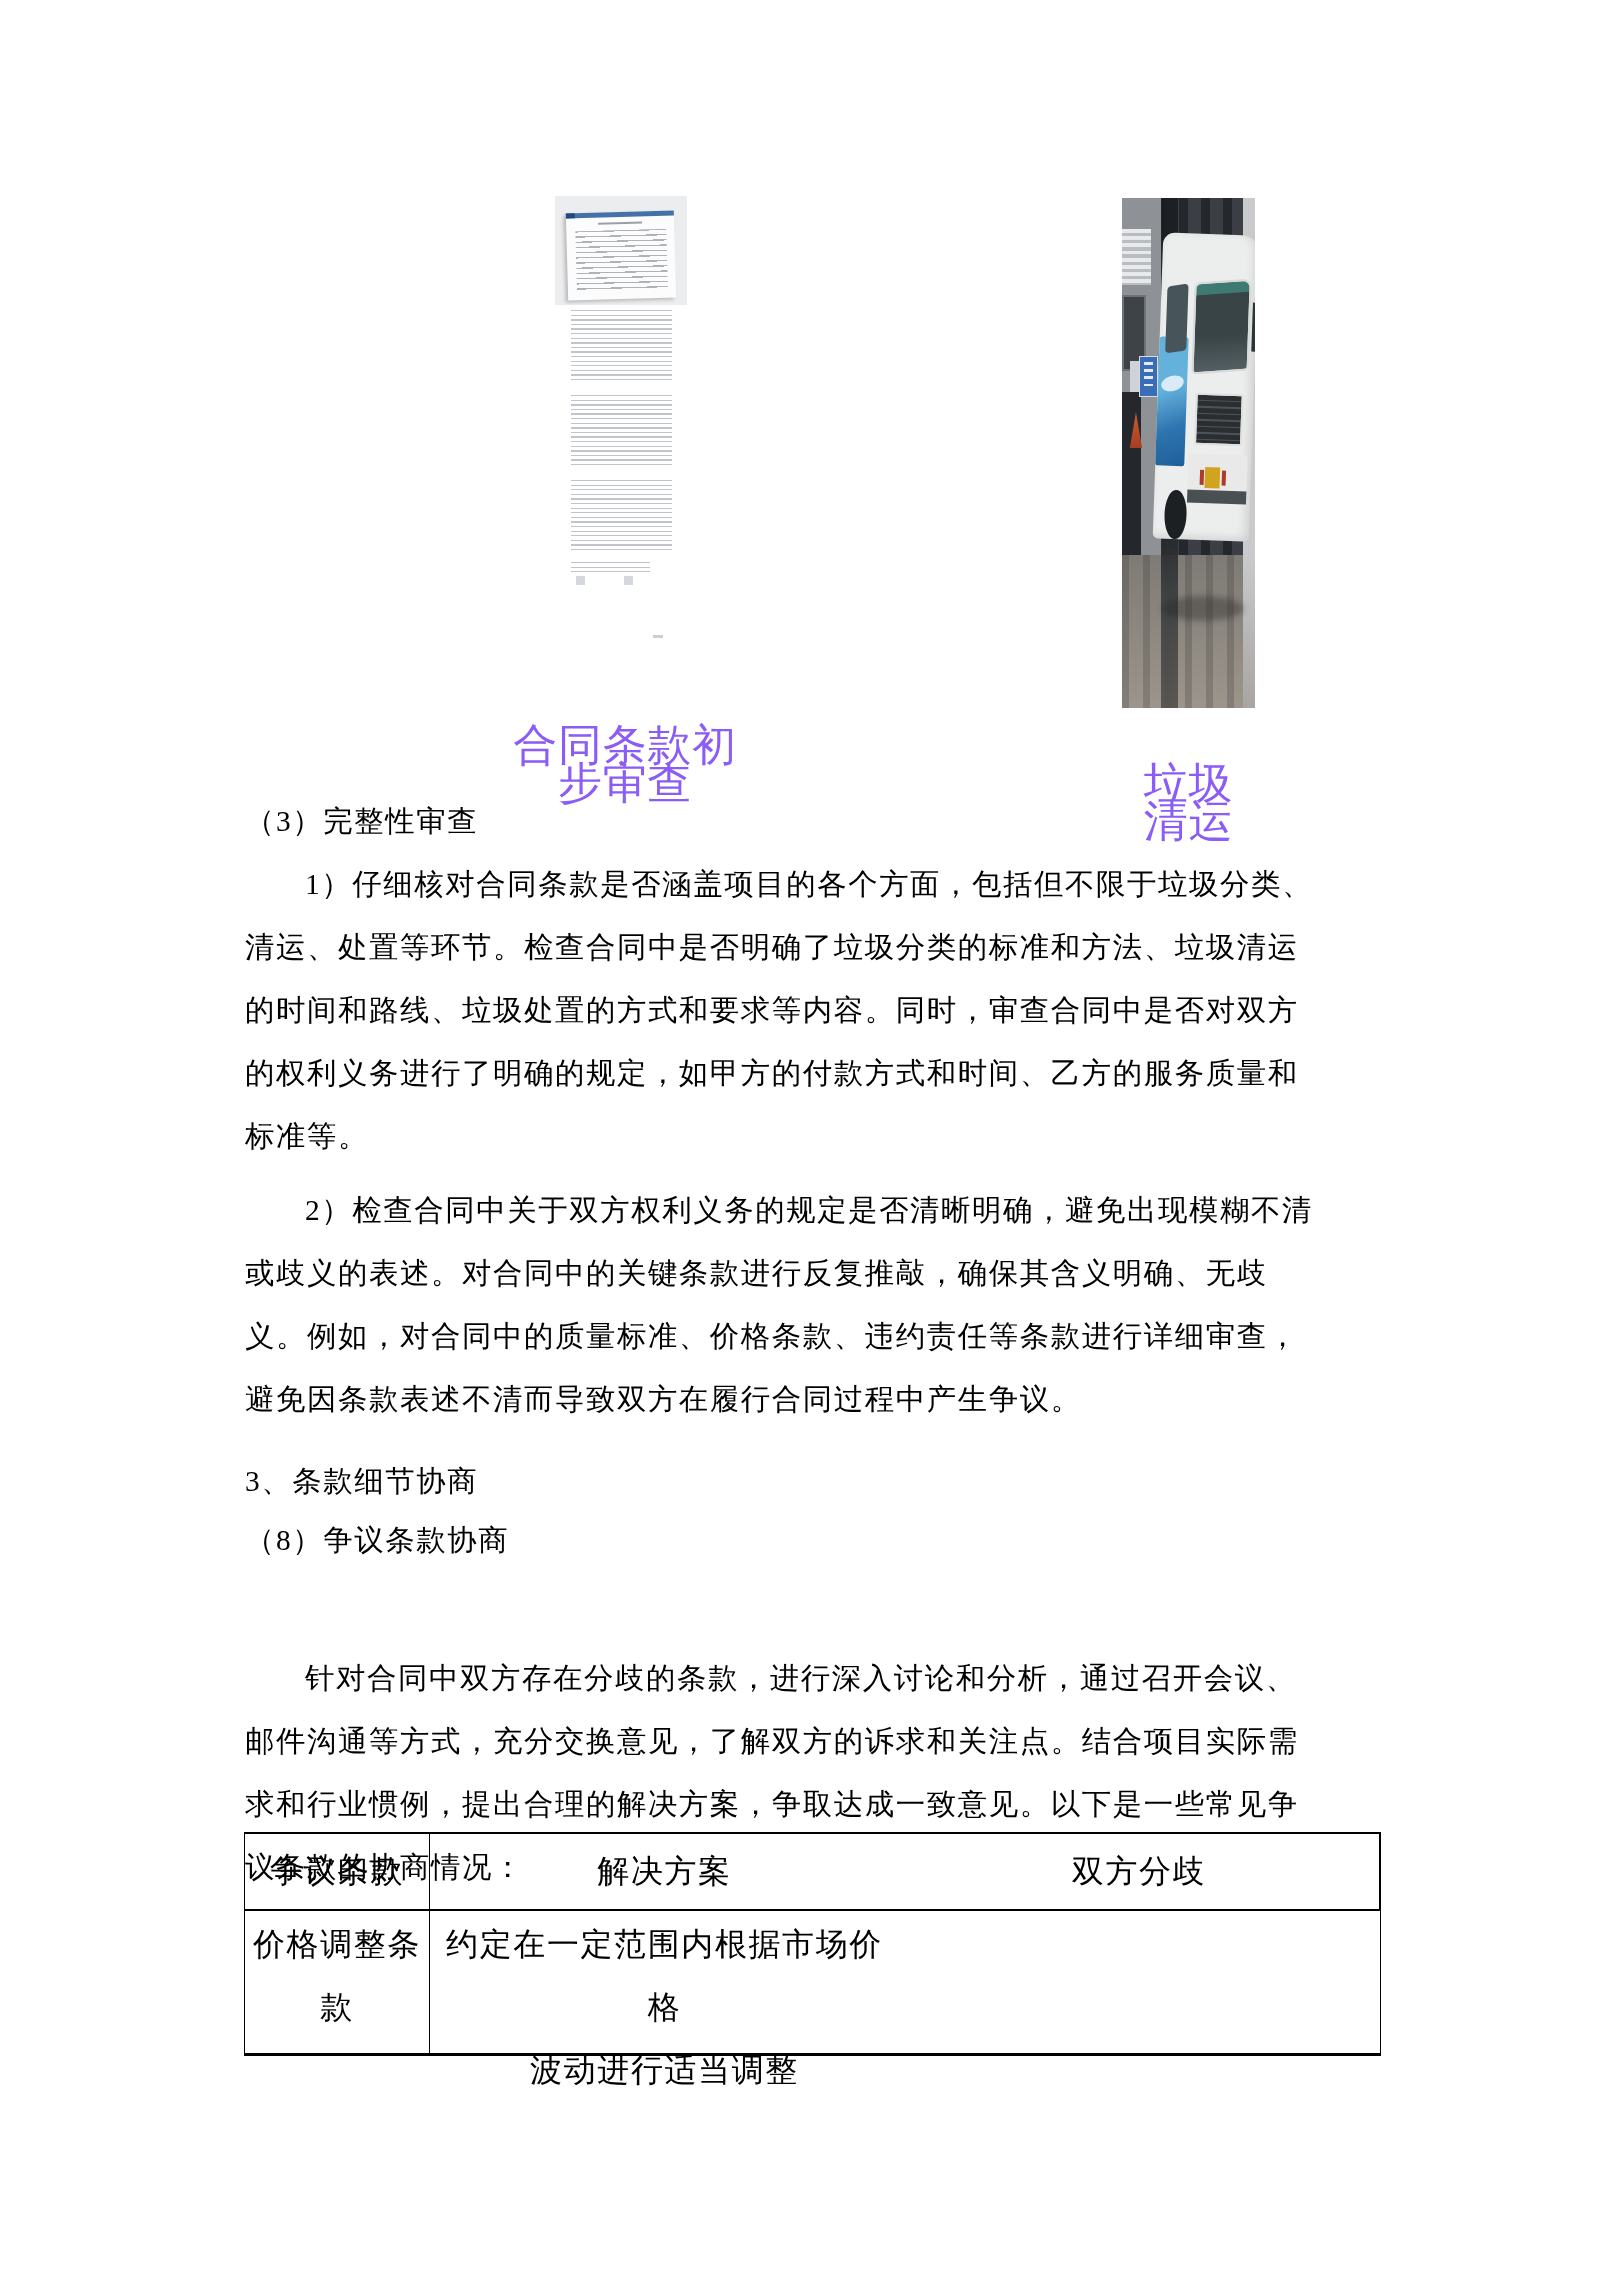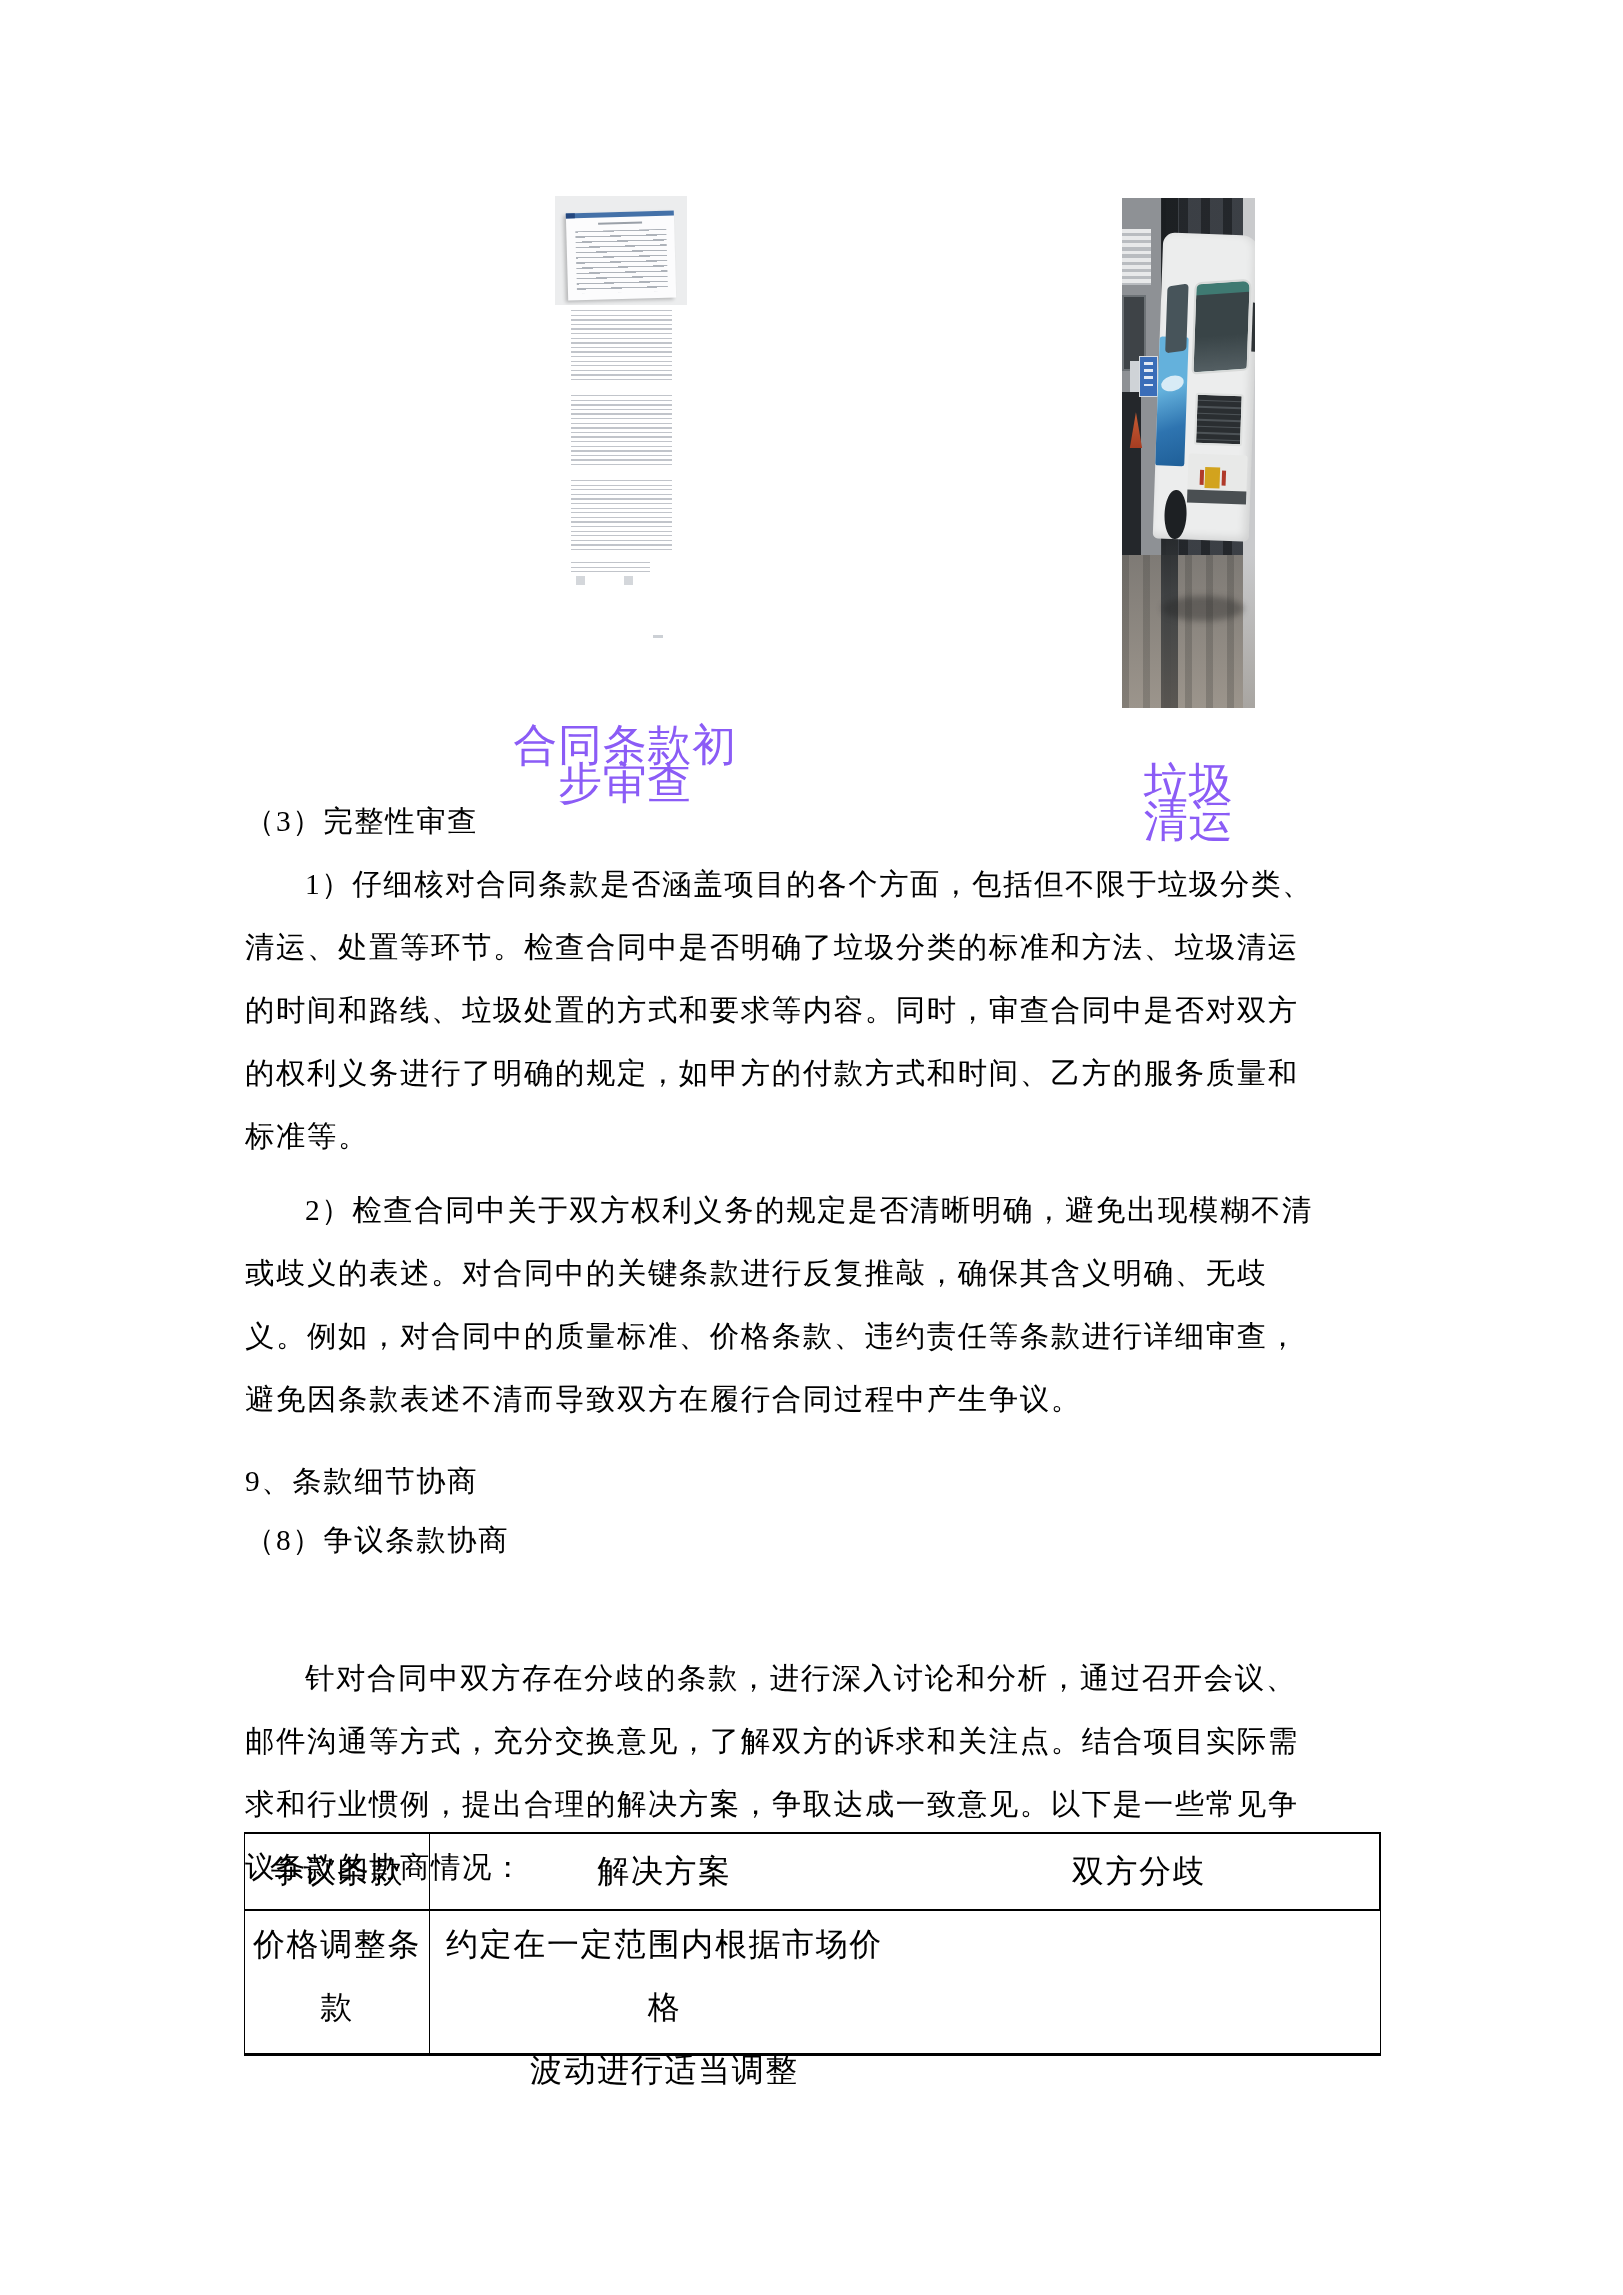--- a/index.html
+++ b/index.html
@@ -248,21 +248,21 @@
 清运、处置等环节。检查合同中是否明确了垃圾分类的标准和方法、垃圾清运
 的时间和路线、垃圾处置的方式和要求等内容。同时，审查合同中是否对双方
 的权利义务进行了明确的规定，如甲方的付款方式和时间、乙方的服务质量和
 标准等。</div>
 
   <div class="txt indent" style="left:245px; top:1179px; width:1165px;">2）检查合同中关于双方权利义务的规定是否清晰明确，避免出现模糊不清
 或歧义的表述。对合同中的关键条款进行反复推敲，确保其含义明确、无歧
 义。例如，对合同中的质量标准、价格条款、违约责任等条款进行详细审查，
 避免因条款表述不清而导致双方在履行合同过程中产生争议。</div>
 
-  <div class="txt" style="left:245px; top:1450px; width:1165px;">9、条款细节协商</div>
+  <div class="txt" style="left:245px; top:1450px; width:1165px;">3、条款细节协商</div>
 
   <div class="txt" style="left:245px; top:1509px; width:1165px;">（8）争议条款协商</div>
 
   <div class="txt indent" style="left:245px; top:1647px; width:1165px;">针对合同中双方存在分歧的条款，进行深入讨论和分析，通过召开会议、
 邮件沟通等方式，充分交换意见，了解双方的诉求和关注点。结合项目实际需
 求和行业惯例，提出合理的解决方案，争取达成一致意见。以下是一些常见争
 议条款的协商情况：</div>
 
   <div class="ntable">
     <div class="trow trow-head">

